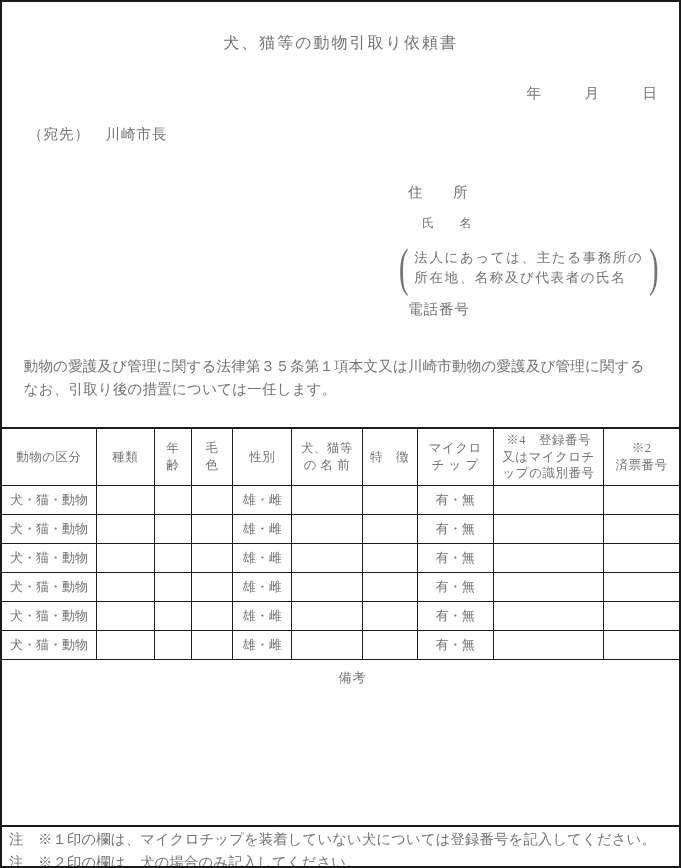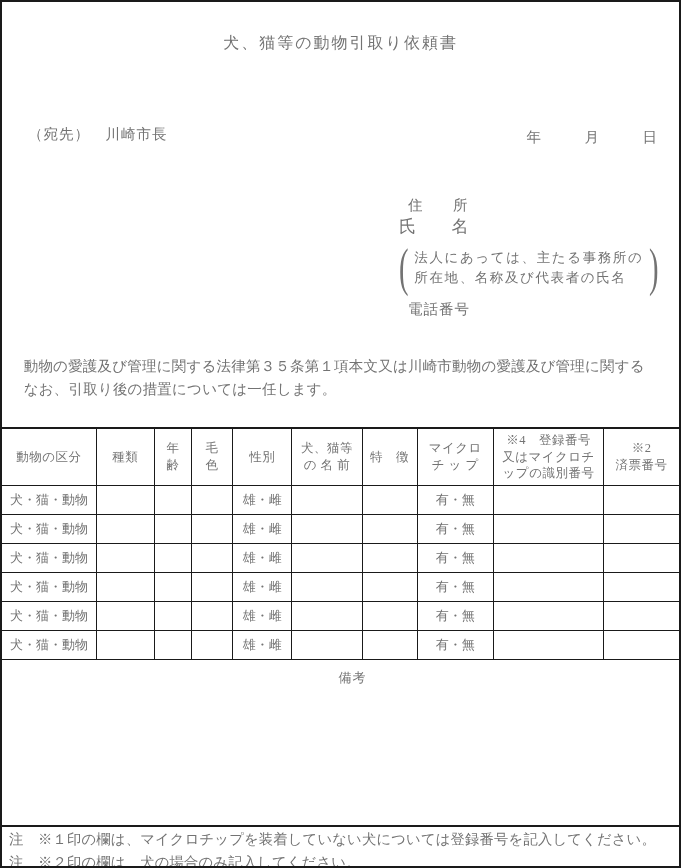--- a/index.html
+++ b/index.html
@@ -17,33 +17,32 @@
   }
   .pre { white-space: pre-line; }
 
   .doc-title {
     position: absolute; top: 31px; left: 0; width: 100%;
     text-align: center; font-size: 16px; letter-spacing: 2px;
   }
   .date-line {
     position: absolute; top: 82px; right: 22px;
     font-size: 14.5px;
-    margin-top: 44px;
   }
   .addressee {
     position: absolute; top: 123px; left: 26px;
     font-size: 14.5px; letter-spacing: 1px;
   }
   .address-label {
-    position: absolute; top: 194px; left: 406px;
+    position: absolute; top: 181px; left: 406px;
     font-size: 14.5px; letter-spacing: 0.5px;
   }
   .name-label {
-    position: absolute; top: 213px; left: 397px;
-    font-size: 17px; letter-spacing: 0.5px;
+    position: absolute; top: 213px; left: 420px;
+    font-size: 12px; letter-spacing: 0.5px;
   }
   .corp-note {
     position: absolute; top: 240px; left: 393px;
     display: flex; align-items: center;
   }
   .corp-paren {
     font-size: 52px; line-height: 52px; font-weight: 300;
     transform: scaleX(0.55);
   }
   .corp-text {

